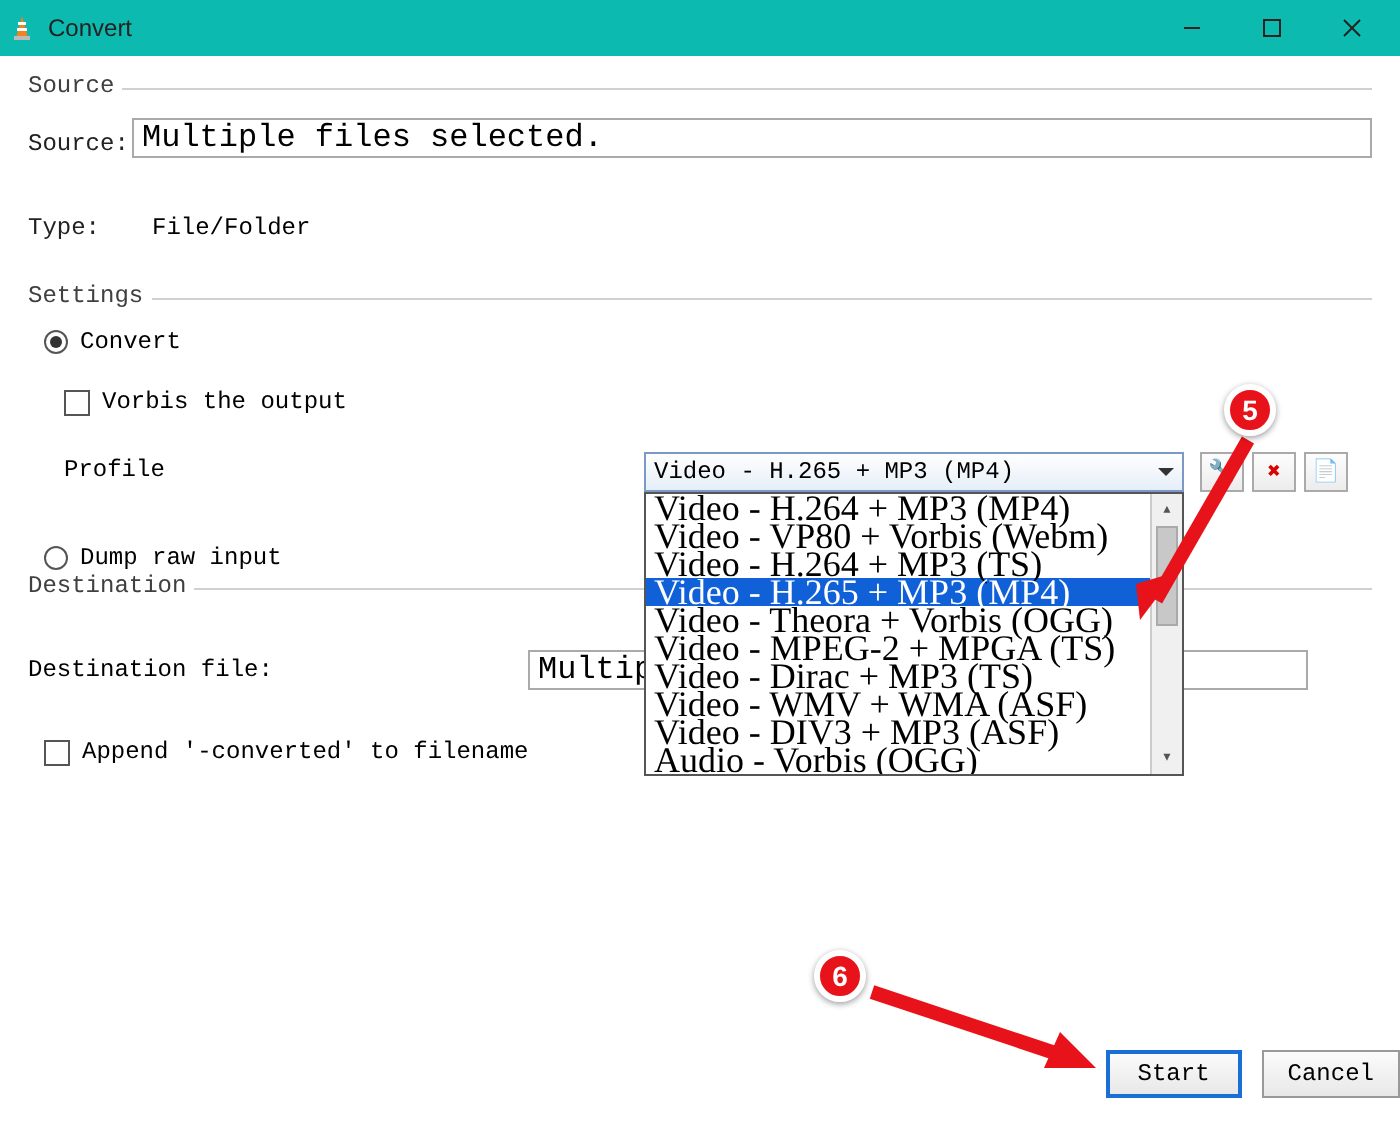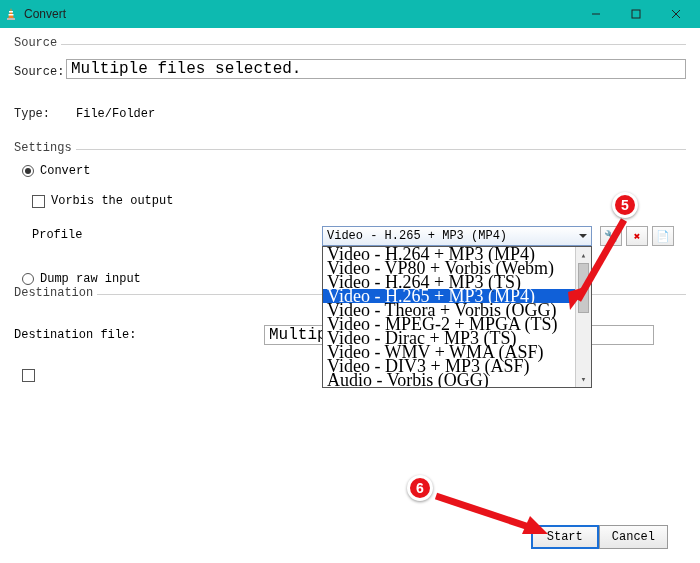--- a/index.html
+++ b/index.html
@@ -31,21 +31,21 @@
 .dropdown-inner{max-height:140px;overflow:hidden;position:relative}
 .dd-item{padding:0 4px;height:14px;line-height:14px;font-family:Liberation Serif, serif;font-size:18px;cursor:pointer;white-space:nowrap}
 .dd-item.sel{background:#1060d8;color:#fff}
 .scrollbar{position:absolute;right:0;top:0;width:16px;height:100%;background:#f0f0f0;border-left:1px solid #ccc}
 .sb-up,.sb-dn{height:16px;display:flex;align-items:center;justify-content:center;background:#f0f0f0;font-size:9px;color:#555;cursor:pointer}
 .sb-thumb{height:50px;margin:0 2px;background:#c8c8c8;border:1px solid #aaa}
 .iconbtns{display:flex;gap:4px;margin-left:8px}
 .ibtn{width:22px;height:20px;border:1px solid #aaa;background:linear-gradient(#fdfdfd,#ececec);display:flex;align-items:center;justify-content:center;cursor:pointer;font-size:11px}
 .dest-row{display:flex;align-items:center;margin-top:22px}
 .dest-lbl{min-width:250px}
-.footer{position:absolute;bottom:14px;right:32px;display:flex;}
+.footer{position:absolute;bottom:14px;right:0;display:flex;gap:10px}
 .btn{height:24px;min-width:68px;border:1px solid #999;background:linear-gradient(#fbfbfb,#e8e8e8);font-family:"Courier New",monospace;font-size:12px;cursor:pointer;padding:0 12px}
 .btn.primary{border:2px solid #1a6fd6}
 .badge{position:absolute;width:26px;height:26px;border-radius:50%;background:#E8131A;border:3px solid #fff;box-shadow:0 1px 3px rgba(0,0,0,.4);color:#fff;font-family:Arial,sans-serif;font-weight:bold;font-size:14px;display:flex;align-items:center;justify-content:center;z-index:20}
 .arrow{position:absolute;z-index:15;pointer-events:none}
 </style>
 </head>
 <body>
 
 <div class="titlebar">
   <span class="tb-icon">
@@ -145,20 +145,21 @@
   </div>
 
   <div class="fieldset">
     <span class="legend">Destination</span>
     <div class="dest-row" style="margin-top:8px">
       <span class="dest-lbl">Destination file:</span>
       <input class="inp" style="flex: 0 0 390px;" value="Multiple Fil">
     </div>
     <label class="check" style="margin-top:24px;margin-left:8px">
       <span class="check-box"></span>
+      <span>Append '-converted' to filename</span>
     </label>
   </div>
 </div>
 
 <div class="footer">
   <button class="btn primary">Start</button>
   <button class="btn">Cancel</button>
 </div>
 
 <div class="badge" style="top:192px;left:612px">5</div>

